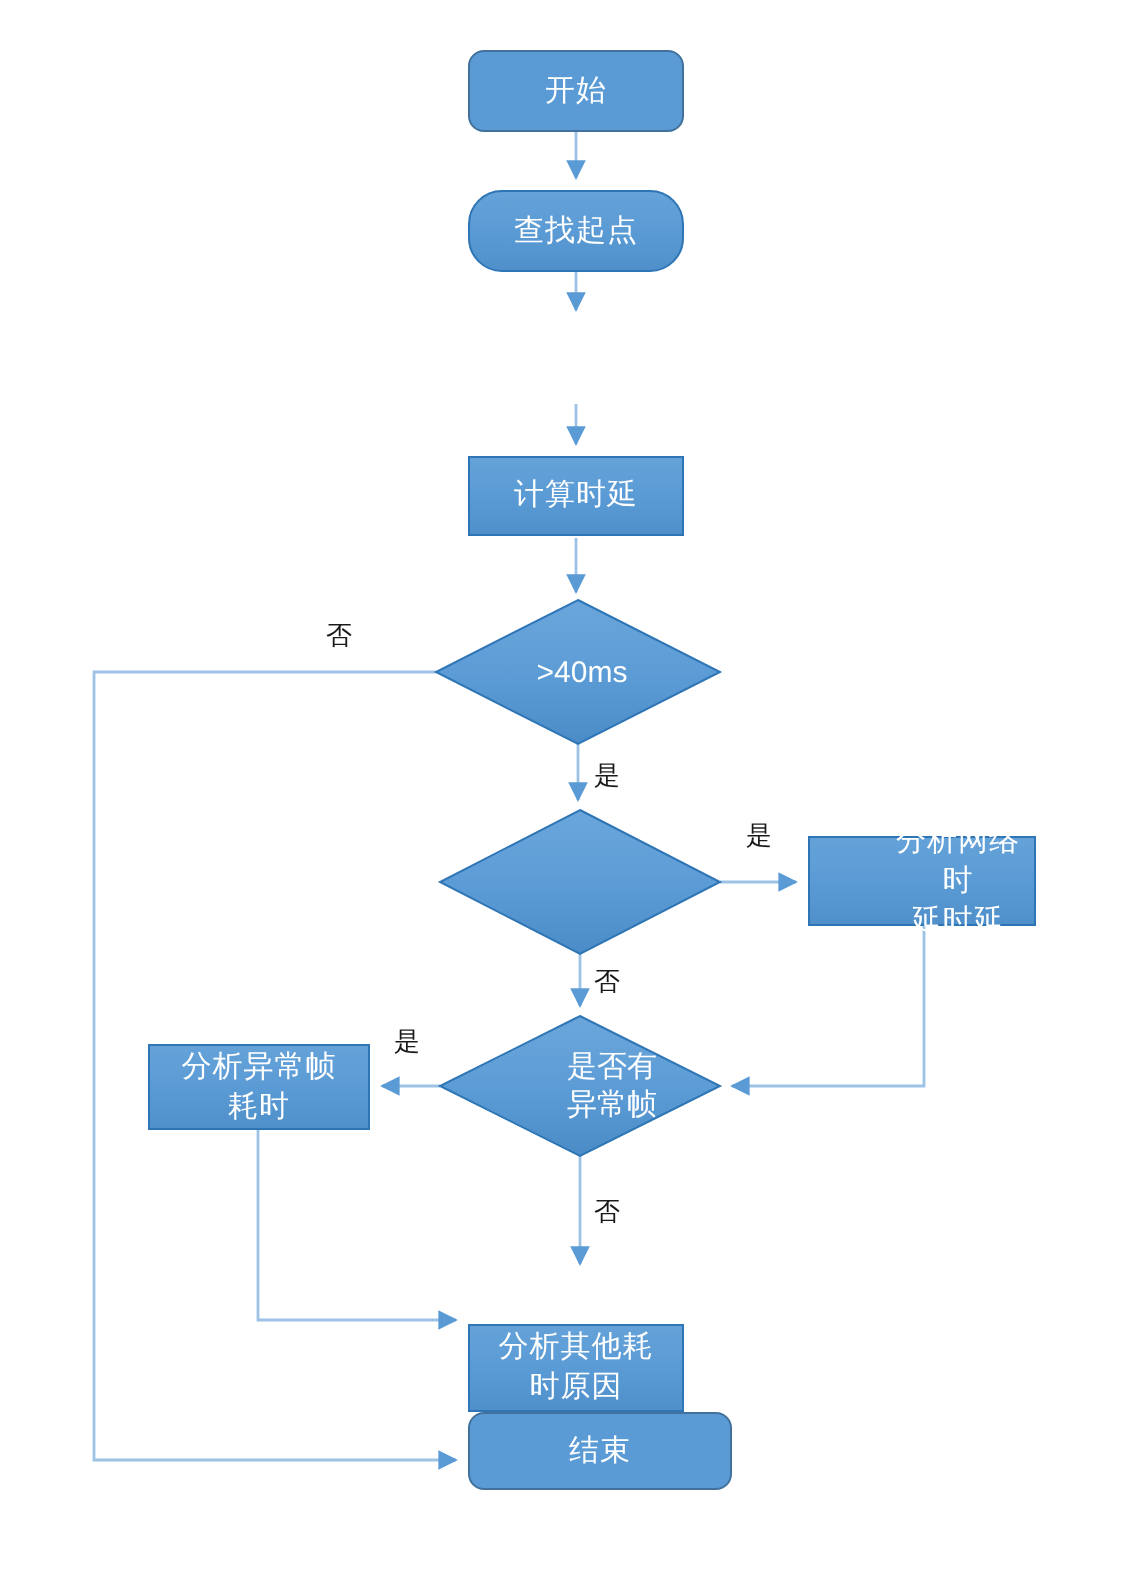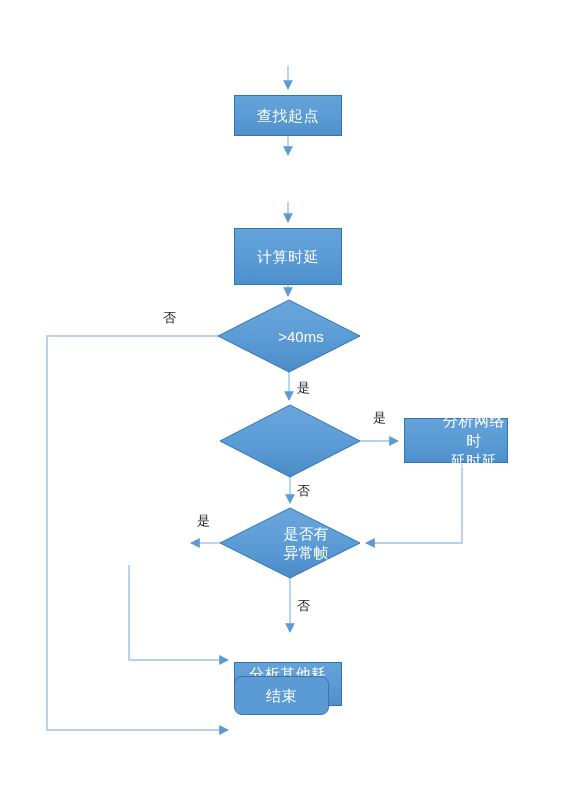--- a/index.html
+++ b/index.html
@@ -116,38 +116,41 @@
       <path d="M 288 682 L 288 705" marker-end="url(#arrow)"></path>
     </g>
 
     <g stroke="#2e75b6" stroke-width="1" fill="url(#diamondGrad)">
       <polygon points="289,300 360,336 289,372 218,336"></polygon>
       <polygon points="290,405 360,441 290,477 220,441"></polygon>
       <polygon points="290,508 360,543 290,578 220,543"></polygon>
     </g>
   </svg>
 
-  <div class="diamond-label" style="left:230px; top:300px; width:142px; height:72px;">&gt;40ms</div>
+  <div class="diamond-label" style="left:220px; top:300px; width:142px; height:72px;">&gt;40ms</div>
   <div class="diamond-label" style="left:236px; top:508px; width:140px; height:70px;">是否有
 异常帧</div>
 
+  <div class="node terminator" style="left:234px; top:25px; width:108px; height:41px;">开始</div>
 
-  <div class="node process" style="left:234px; top:95px; width:108px; height:41px;">查找起点</div>
+  <div class="node process" style="left:234px; top:95px; width:108px; height:41px;border-radius:17px;">查找起点</div>
 
 
-  <div class="node process" style="left:234px; top:228px; width:108px; height:57px;">计算时延</div>
+  <div class="node process" style="left:234px; top:228px; width:108px; height:40px;">计算时延</div>
 
-  <div class="node process" style="left:404px; top:418px; width:104px; height:45px;padding-left:36px;">分析网络时
+  <div class="node process" style="left:404px; top:418px; width:114px; height:45px;padding-left:36px;">分析网络时
 延时延</div>
 
+  <div class="node process" style="left:74px; top:522px; width:111px; height:43px;">分析异常帧
+耗时</div>
 
   <div class="node process" style="left:234px; top:638px; width:108px; height:44px;margin-top:24px;">分析其他耗
 时原因</div>
 
-  <div class="node terminator" style="left:234px; top:676px; width:95px; height:39px;">结束</div>
+  <div class="node terminator" style="left:234px; top:706px; width:132px; height:39px;">结束</div>
 
   <div class="edge-label" style="left:163px; top:311px;">否</div>
   <div class="edge-label" style="left:297px; top:381px;">是</div>
   <div class="edge-label" style="left:373px; top:411px;">是</div>
   <div class="edge-label" style="left:297px; top:484px;">否</div>
   <div class="edge-label" style="left:197px; top:514px;">是</div>
   <div class="edge-label" style="left:297px; top:599px;">否</div>
 
 </div>
 

